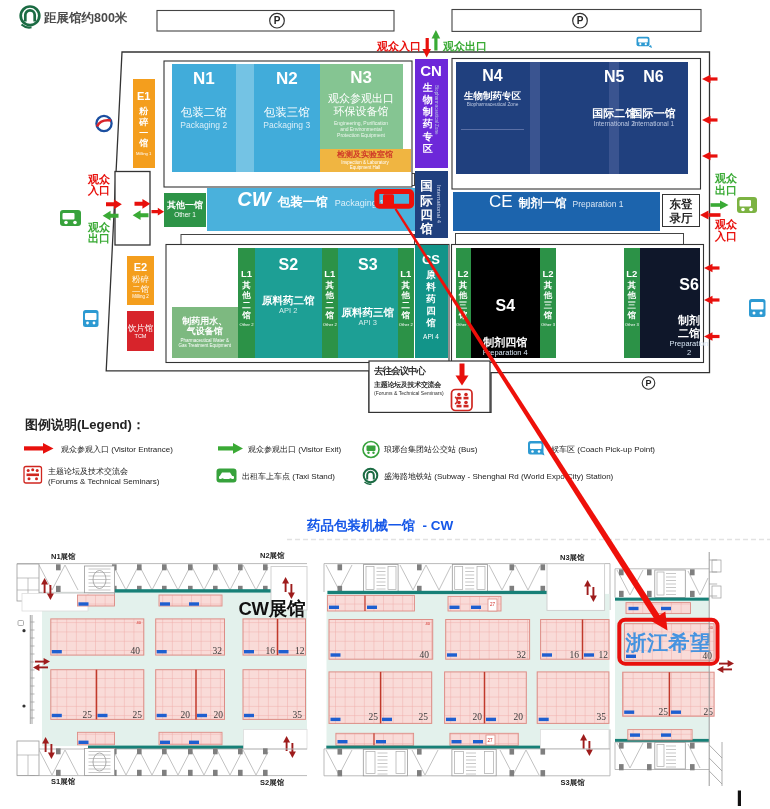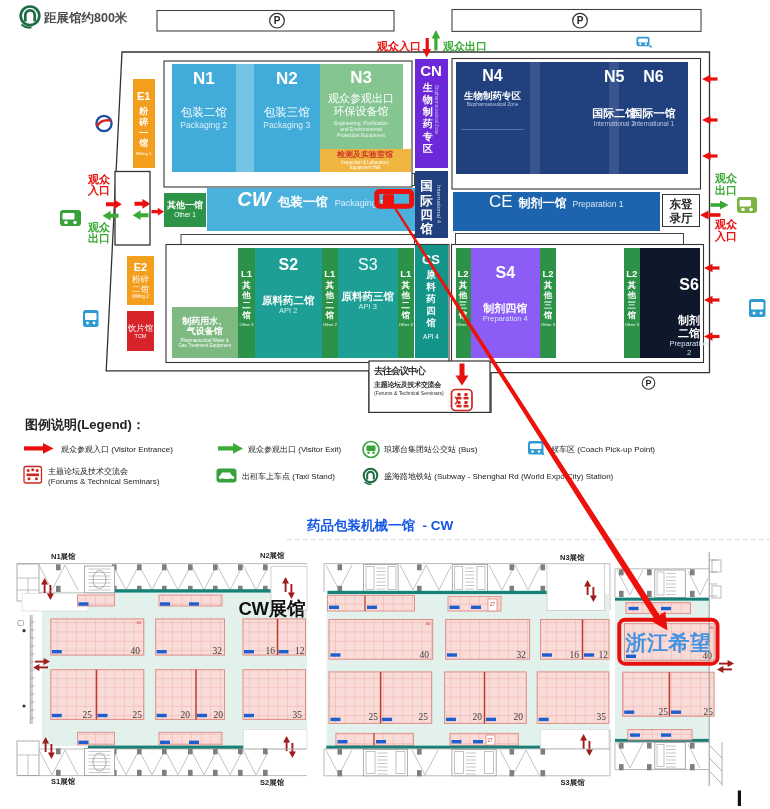--- a/index.html
+++ b/index.html
@@ -873,21 +873,21 @@
 <div style="font-size:7.5px;color:#d2ecea;">API 2</div>
     </div>
 
 <div class="hall" style="left:321.5px;top:247.5px;width:16.5px;height:110.5px;background:#2c9247;justify-content:flex-start;">
 <div style="font-size:9.5px;font-weight:bold;margin-top:20px;">L1</div>
 <div style="font-size:8.5px;line-height:10.2px;font-weight:bold;margin-top:1px;">其<br>他<br>二<br>馆</div>
 <div style="font-size:4.2px;margin-top:2px;">Other 2</div>
     </div>
 
 <div class="hall" style="left:338px;top:247.5px;width:59.5px;height:110.5px;background:#1d9f95;justify-content:flex-start;padding-top:8px;box-sizing:border-box;">
-<div style="font-size:16px;font-weight:normal;margin-bottom:16px;">S3</div>
+<div style="font-size:16px;font-weight:bold;margin-bottom:32px;">S3</div>
 <div style="font-size:10.5px;font-weight:bold;">原料药三馆</div>
 <div style="font-size:7.5px;color:#d2ecea;">API 3</div>
     </div>
 
 <div class="hall" style="left:397.5px;top:247.5px;width:16.5px;height:110.5px;background:#2c9247;justify-content:flex-start;">
 <div style="font-size:9.5px;font-weight:bold;margin-top:20px;">L1</div>
 <div style="font-size:8.5px;line-height:10.2px;font-weight:bold;margin-top:1px;">其<br>他<br>二<br>馆</div>
 <div style="font-size:4.2px;margin-top:2px;">Other 2</div>
     </div>
 
@@ -896,21 +896,21 @@
 <div style="font-size:9.5px;line-height:12px;font-weight:bold;margin-top:2px;">原<br>料<br>药<br>四<br>馆</div>
 <div style="font-size:6.5px;margin-top:4px;">API 4</div>
     </div>
 
 <div class="hall" style="left:455.5px;top:247.5px;width:15px;height:110.5px;background:#2c9247;justify-content:flex-start;">
 <div style="font-size:9.5px;font-weight:bold;margin-top:20px;">L2</div>
 <div style="font-size:8.5px;line-height:10.2px;font-weight:bold;margin-top:1px;">其<br>他<br>三<br>馆</div>
 <div style="font-size:4.2px;margin-top:2px;">Other 3</div>
     </div>
 
-<div class="hall" style="left:470.5px;top:247.5px;width:69.5px;height:110.5px;background:#8b5cf6;justify-content:flex-start;padding-top:16px;box-sizing:border-box;">
+<div class="hall" style="left:470.5px;top:247.5px;width:69.5px;height:110.5px;background:#000000;justify-content:flex-end;padding-top:8px;box-sizing:border-box;">
 <div style="font-size:16px;font-weight:bold;margin-bottom:20px;">S4</div>
 <div style="font-size:11px;font-weight:bold;">制剂四馆</div>
 <div style="font-size:7.5px;color:#d8e6f4;">Preparation 4</div>
     </div>
 
 <div class="hall" style="left:540px;top:247.5px;width:16px;height:110.5px;background:#2c9247;justify-content:flex-start;">
 <div style="font-size:9.5px;font-weight:bold;margin-top:20px;">L2</div>
 <div style="font-size:8.5px;line-height:10.2px;font-weight:bold;margin-top:1px;">其<br>他<br>三<br>馆</div>
 <div style="font-size:4.2px;margin-top:2px;">Other 3</div>
     </div>

